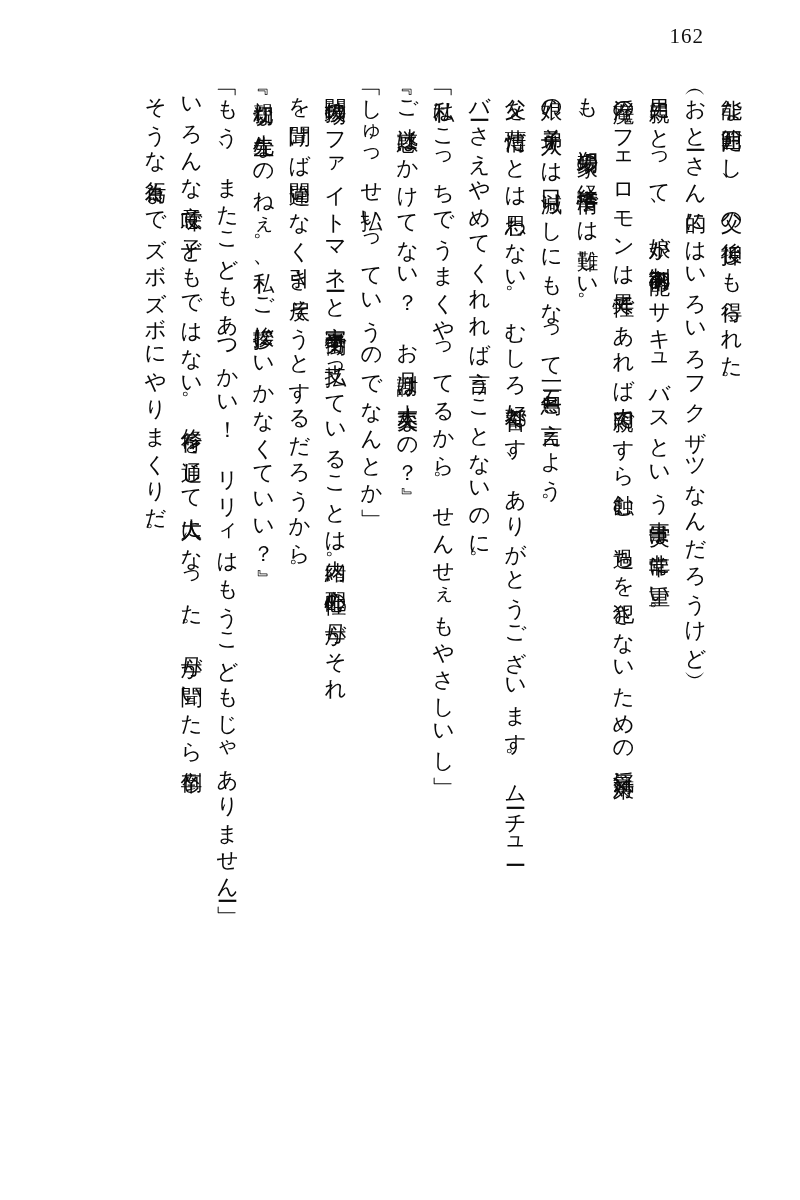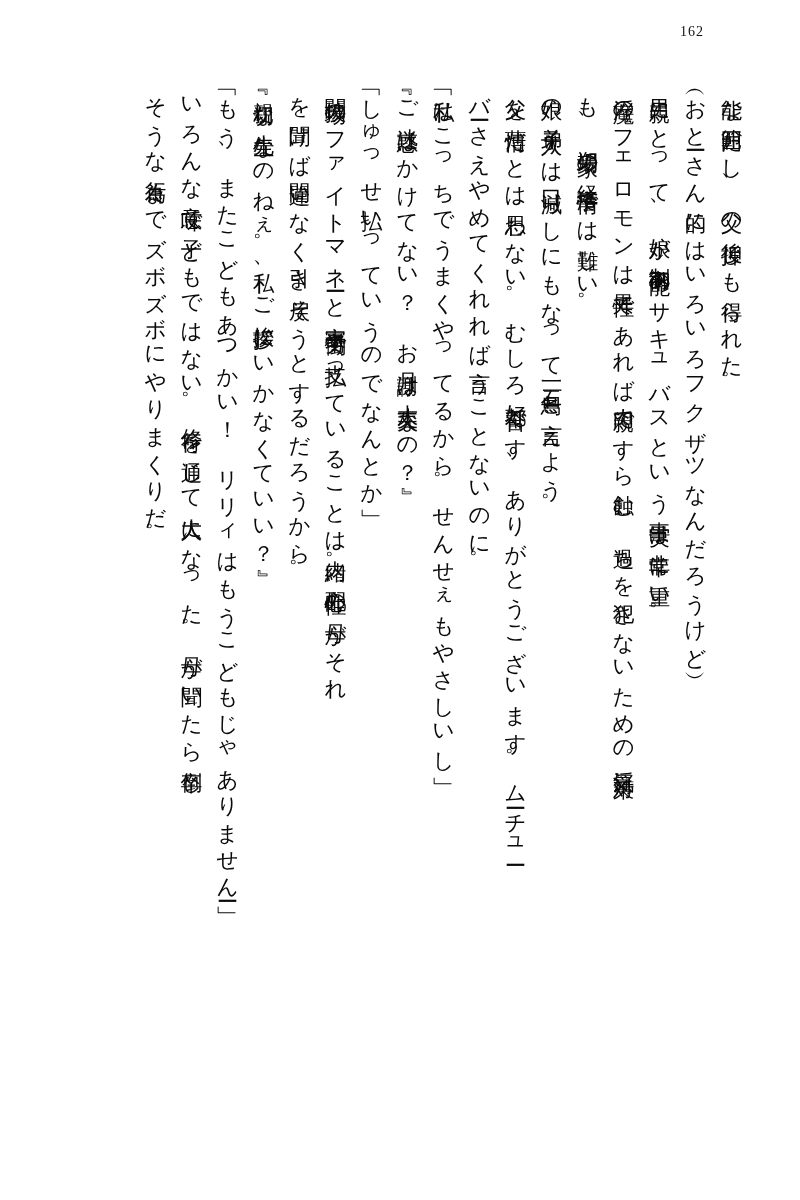--- a/index.html
+++ b/index.html
@@ -17,21 +17,21 @@
   .page {
     position: relative;
     width: 800px;
     height: 1200px;
     background: #ffffff;
   }
   .page-number {
     position: absolute;
     top: 24px;
     right: 96px;
-    font-size: 14px;
+    font-size: 21px;
     letter-spacing: 1px;
     color: #111111;
     font-family: "Liberation Serif", "DejaVu Serif", serif;
   }
   .text-block {
     position: absolute;
     top: 82px;
     right: 58px;
     left: 52px;
     height: 1060px;

